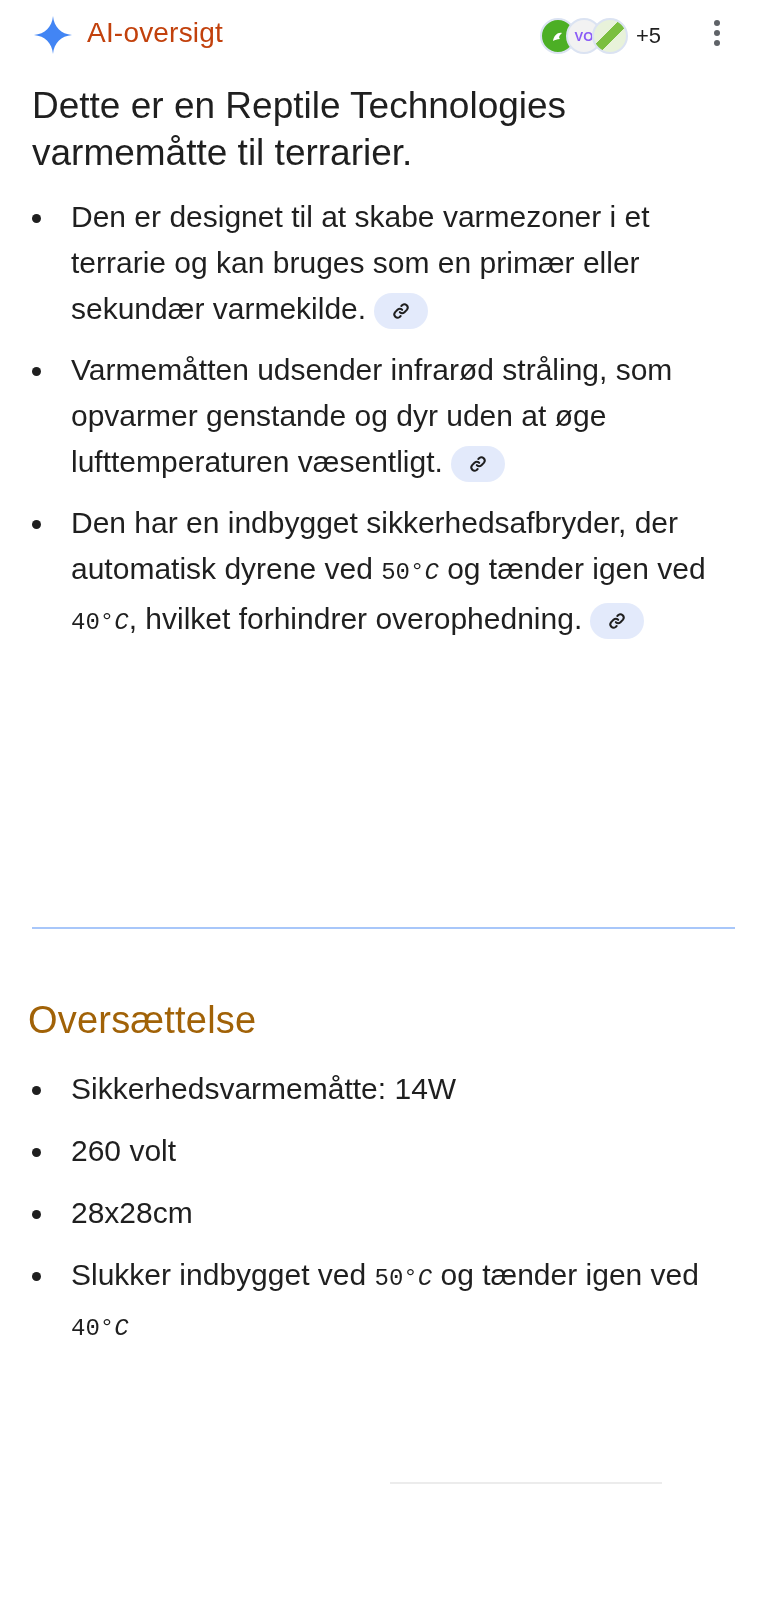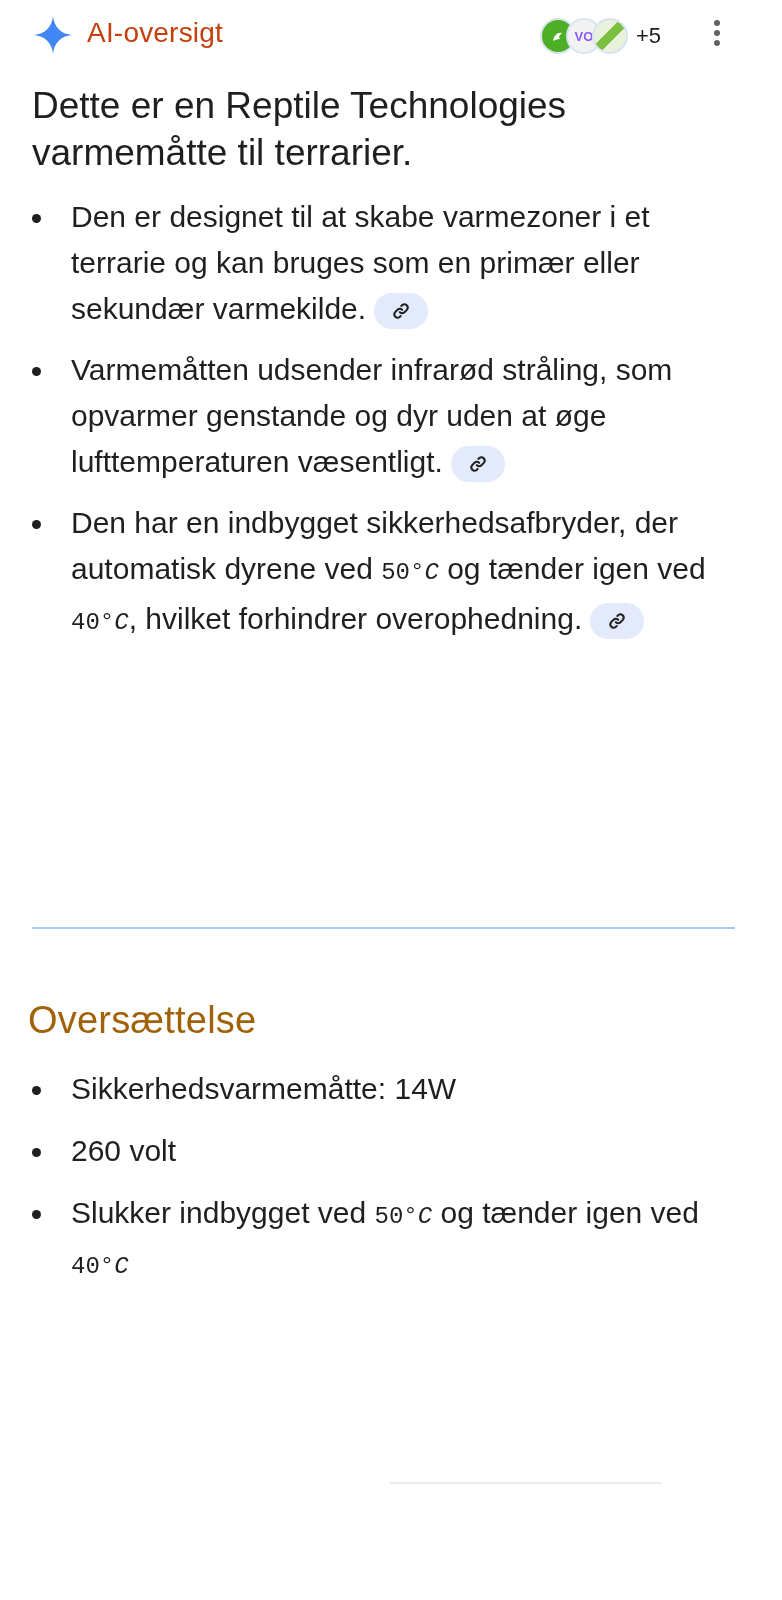--- a/index.html
+++ b/index.html
@@ -92,19 +92,20 @@
 </div>
 
 <div class="divider"></div>
 
 <h2>Oversættelse</h2>
 
 <div class="list2">
   <ul>
     <li>Sikkerhedsvarmemåtte: 14W</li>
     <li>260 volt</li>
+    <li>28x28cm</li>
     <li>
       <span>Slukker indbygget ved </span><span class="math"><span>50</span><span>°</span><i>C</i></span><span> og tænder igen ved </span><span class="math"><span>40</span><span>°</span><i>C</i></span>
     </li>
   </ul>
 </div>
 
 <div class="fade-line"></div>
 
 </body></html>

